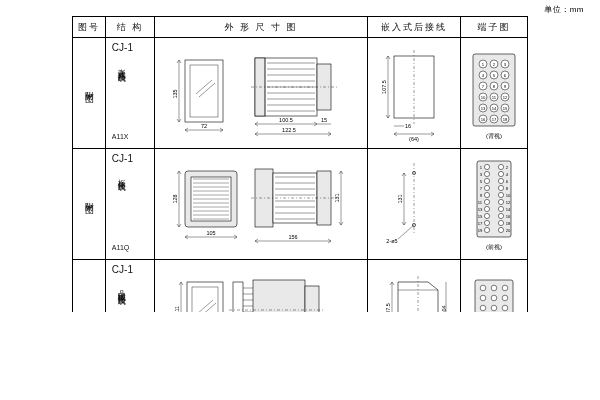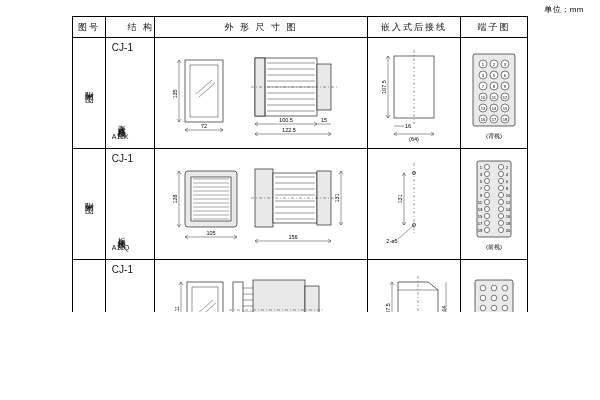--- a/index.html
+++ b/index.html
@@ -5,21 +5,21 @@
   html,body{margin:0;padding:0;background:#ffffff;}
   body{width:600px;height:400px;font-family:"Liberation Sans","DejaVu Sans",sans-serif;color:#111;}
   #page{position:relative;width:600px;height:312px;overflow:hidden;}
 
   .unit{position:absolute;right:16px;top:4px;font-size:8px;color:#000;letter-spacing:0.5px;}
 
   table.main{position:absolute;left:72px;top:16px;border-collapse:collapse;width:456px;}
   table.main th, table.main td{border:1px solid #000;padding:0;vertical-align:middle;}
   th.hdr{height:20px;font-size:9px;font-weight:normal;letter-spacing:2px;}
   .c1{width:34px;}
-  .c2{width:52px;text-align:right;}
+  .c2{width:52px;}
   .c3{width:212px;border-radius:10px;}
   .c4{width:92px;}
   .c5{width:66px;}
 
   td.rowcell{height:110px;position:relative;}
 
   .idx{font-size:9px;line-height:11px;text-align:center;}
   .idx .w{writing-mode:vertical-rl;display:inline-block;letter-spacing:1px;}
 
   .struct{position:relative;height:100%;}

